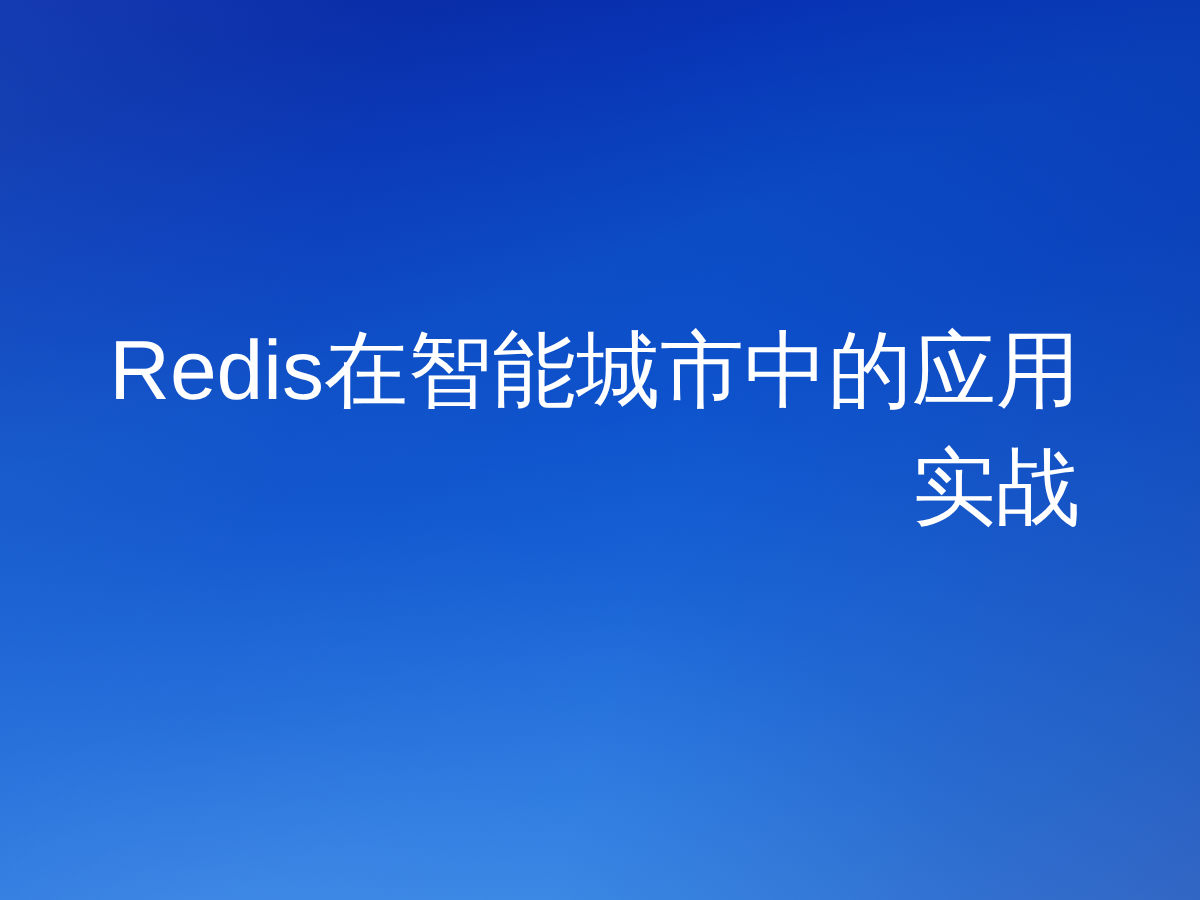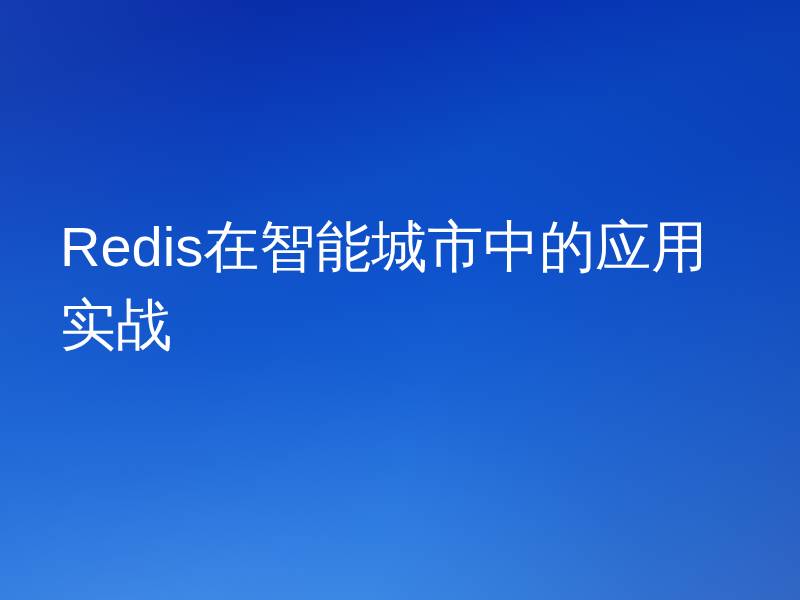--- a/index.html
+++ b/index.html
@@ -80,21 +80,21 @@
   }
 
   .slide-title {
     margin: 0;
     color: #ffffff;
     font-family: "Liberation Sans", "DejaVu Sans", sans-serif;
     font-size: 56px;
     font-weight: 400;
     line-height: 78px;
     letter-spacing: 0px;
-    text-align: left;
+    text-align: right;
     white-space: normal;
     word-break: break-word;
   }
 </style>
 </head>
 <body>
 
 <div class="slide">
 
   <div class="slide-bg"></div>

